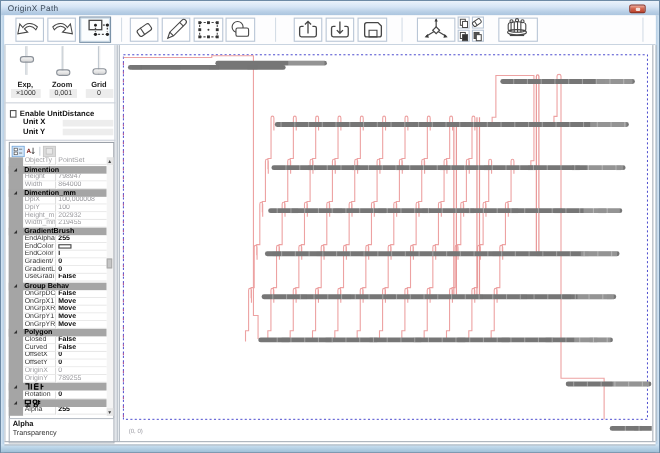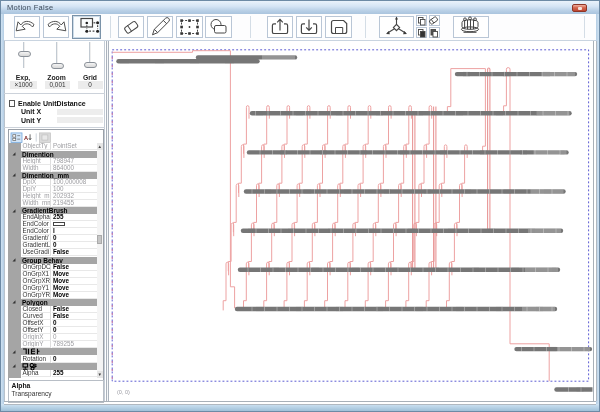--- a/index.html
+++ b/index.html
@@ -64,21 +64,21 @@
 .cborder2{position:absolute;left:595.5px;top:41px;width:1px;height:360px;background:#b0b8c0}
 .cbot1{position:absolute;left:4px;top:400.8px;width:592px;height:1px;background:#a8b0b8}
 .cbot2{position:absolute;left:4px;top:403.8px;width:592px;height:1px;background:#b0b8c0}
 </style></head>
 <body>
 <div class="frame"></div>
 <div class="edgeL"></div>
 <div class="edgeR"></div>
 <div class="edgeB"></div>
 <div class="tbar">
-    <span class="tt">Motion False</span>
+    <span class="tt">OriginX Path</span>
     <span class="close"></span>
   </div>
 <div class="toolbar"></div>
 <div class="tbtn" style="left:14px;top:16px;width:26px;height:22px"></div>
 <div class="tbtn" style="left:43px;top:16px;width:26px;height:22px"></div>
 <div class="tbtn pressed" style="left:72px;top:15px;width:29px;height:24px"></div>
 <div class="tbtn" style="left:118px;top:16px;width:26px;height:22px"></div>
 <div class="tbtn" style="left:147px;top:16px;width:26px;height:22px"></div>
 <div class="tbtn" style="left:176px;top:16px;width:27px;height:22px"></div>
 <div class="tbtn" style="left:205px;top:16px;width:27px;height:22px"></div>

